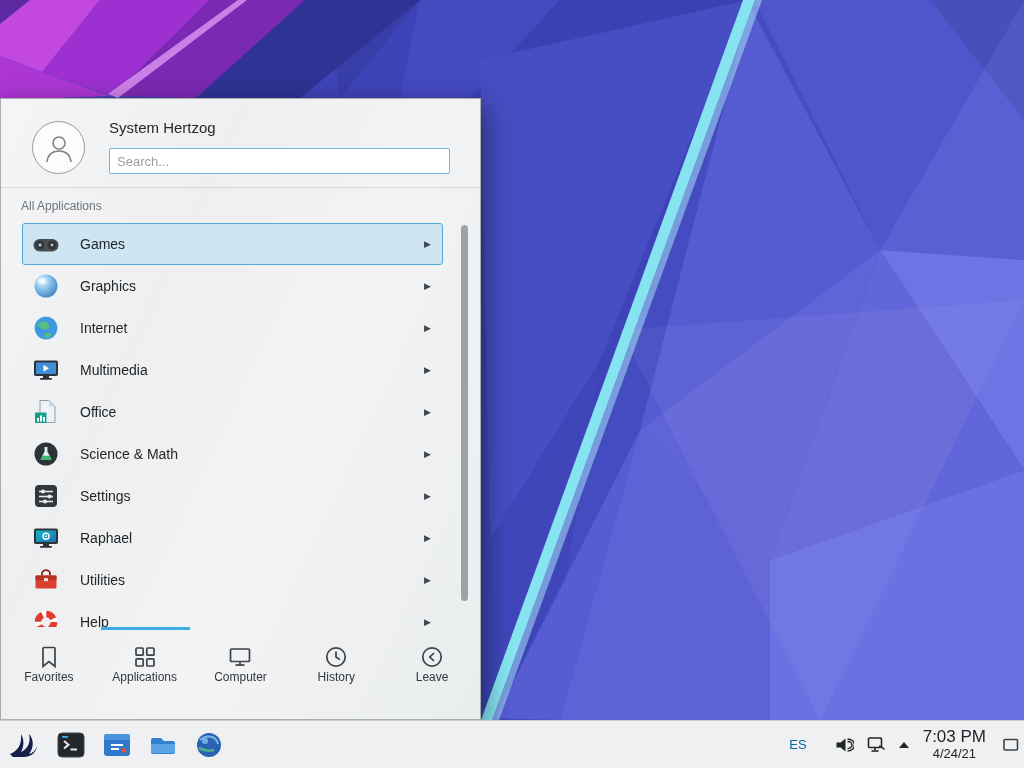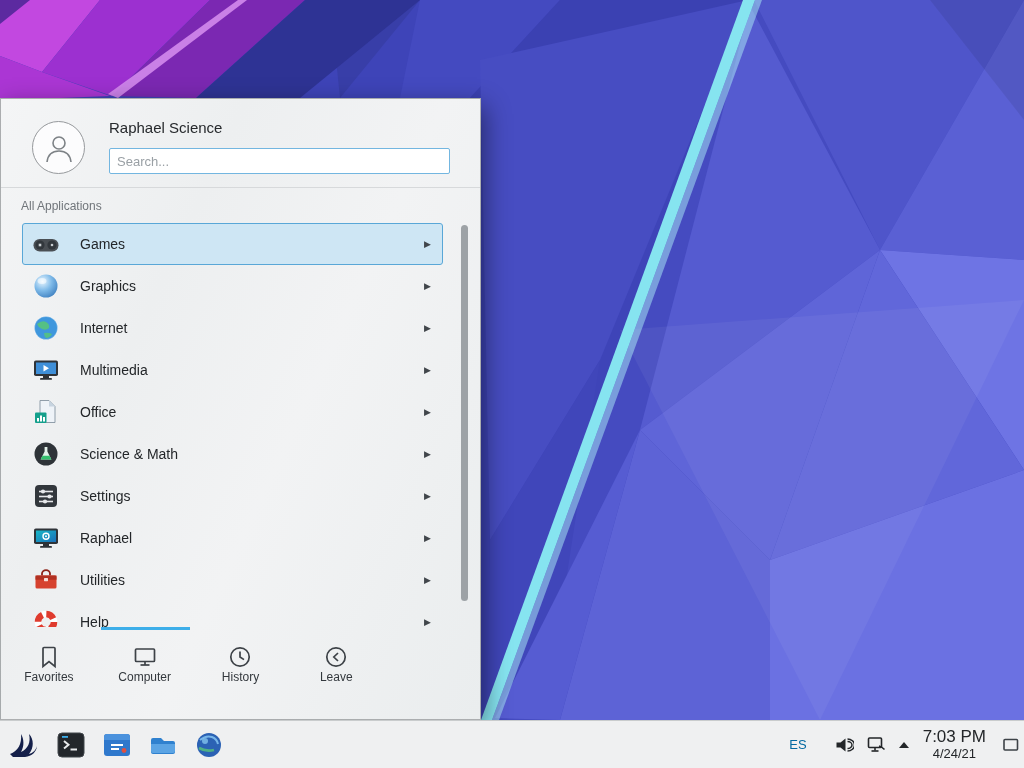--- a/index.html
+++ b/index.html
@@ -97,21 +97,21 @@
 </div>
 
 <div class="kickoff">
 
   <div class="avatar">
     <svg width="34" height="34" viewBox="0 0 34 34">
       <circle cx="17" cy="12" r="6" fill="none" stroke="#7d8286" stroke-width="1.6"></circle>
       <path d="M5,31 c1,-8 6,-11 12,-11 c6,0 11,3 12,11" fill="none" stroke="#7d8286" stroke-width="1.6"></path>
     </svg>
   </div>
-  <div class="user-name">Raphael Science</div>
+  <div class="user-name">System Hertzog</div>
   <input class="search" type="text" placeholder="Search..." style="">
   <div class="k-divider"></div>
   <div class="section-label">All Applications</div>
 
   <div class="app-list">
 
     <div class="row selected">
       <span class="ric">
         <svg viewBox="0 0 28 28">
             <rect x="1.5" y="9" width="25" height="12.5" rx="6.2" fill="#4a4f54"></rect>
@@ -265,20 +265,31 @@
   <div class="tabbar">
     <div class="tab-indicator"></div>
 
     <div class="tab">
       <svg viewBox="0 0 26 26">
         <path d="M8,3.5 h10 a1,1 0 0 1 1,1 V22.5 l-6,-4.8 -6,4.8 V4.5 a1,1 0 0 1 1,-1 z" fill="none" stroke="#3d4247" stroke-width="1.7"></path>
       </svg>
       <span class="tab-label">Favorites</span>
     </div>
 
+    <div class="tab">
+      <svg viewBox="0 0 26 26">
+        <g fill="none" stroke="#3d4247" stroke-width="1.7">
+        <rect x="4" y="4" width="7.2" height="7.2" rx="1"></rect>
+            <rect x="14.8" y="4" width="7.2" height="7.2" rx="1"></rect>
+        <rect x="4" y="14.8" width="7.2" height="7.2" rx="1"></rect>
+            <rect x="14.8" y="14.8" width="7.2" height="7.2" rx="1"></rect>
+          </g>
+      </svg>
+      <span class="tab-label">Applications</span>
+    </div>
 
     <div class="tab">
       <svg viewBox="0 0 26 26">
         <g fill="none" stroke="#3d4247" stroke-width="1.7">
         <rect x="3.5" y="5" width="19" height="12.5" rx="1"></rect>
             <line x1="13" y1="17.5" x2="13" y2="21"></line>
             <line x1="8.5" y1="21" x2="17.5" y2="21"></line>
           </g>
       </svg>
       <span class="tab-label">Computer</span>

